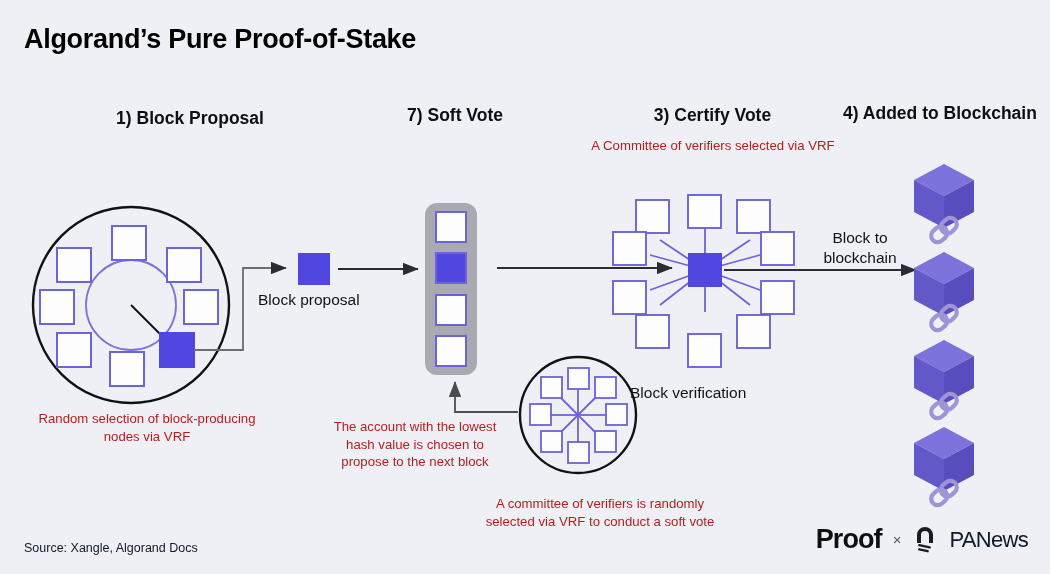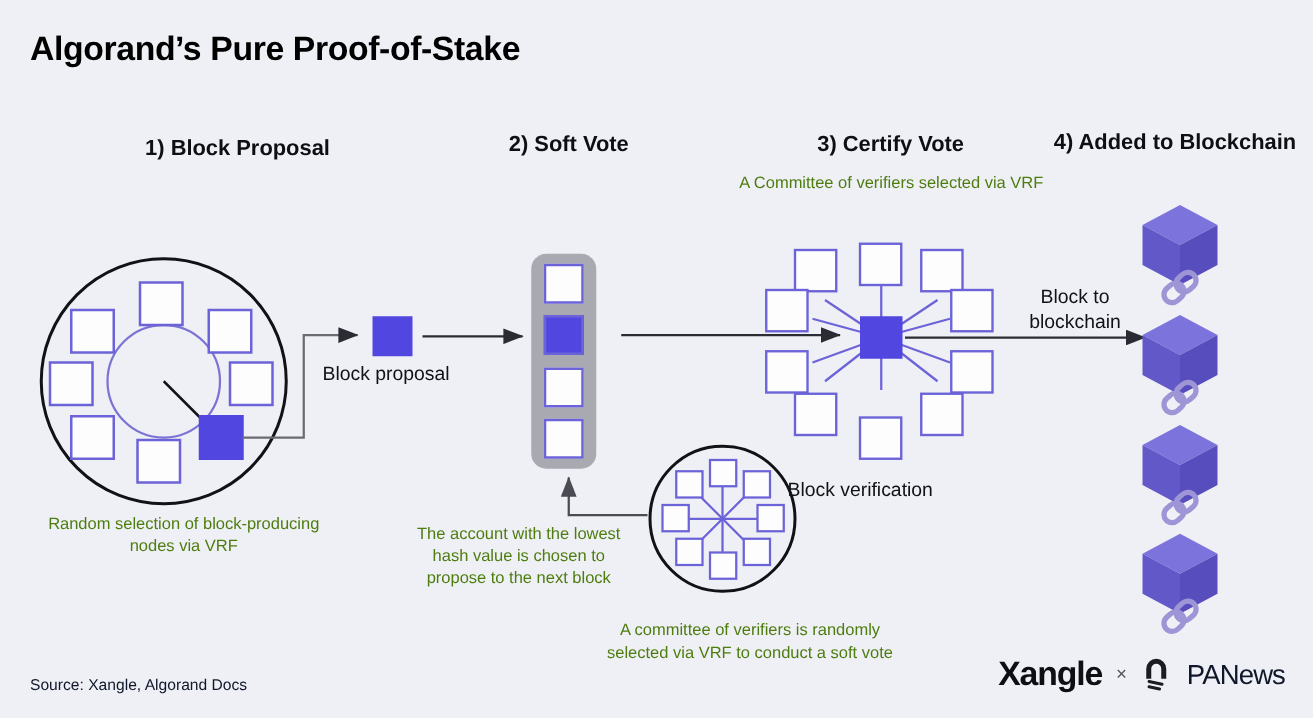--- a/index.html
+++ b/index.html
@@ -44,21 +44,21 @@
   #heading-1 { left: 60px;  top: 108px; width: 260px; }
   #heading-2 { left: 320px; top: 105px; width: 270px; }
   #heading-3 { left: 590px; top: 105px; width: 245px; }
   #heading-4 { left: 840px; top: 103px; width: 200px; }
 
   
   .caption {
     font-size: 13.2px;
     line-height: 1.33;
     text-align: center;
-    color: #4d7c0f;
+    color: #b91c1c;
   }
   #caption-committee-vrf { left: 588px; top: 137px; width: 250px; }
   #caption-random-selection { left: 22px; top: 410px; width: 250px; }
   #caption-lowest-hash { left: 330px; top: 418px; width: 170px; }
   #caption-soft-vote-committee { left: 480px; top: 495px; width: 240px; }
 
   .node-label {
     font-size: 15.5px;
     line-height: 1.28;
     color: #111216;
@@ -131,21 +131,21 @@
   .stack-cell.selected { background: #5246e0; }
 </style>
 </head>
 <body>
 
 <div class="stage">
 
   <div class="abs" id="page-title">Algorand’s Pure Proof-of-Stake</div>
 
   <div class="abs col-heading" id="heading-1">1) Block Proposal</div>
-  <div class="abs col-heading" id="heading-2">2) Soft Vote</div>
+  <div class="abs col-heading" id="heading-2">7) Soft Vote</div>
   <div class="abs col-heading" id="heading-3">3) Certify Vote</div>
   <div class="abs col-heading" id="heading-4">4) Added to Blockchain</div>
 
   <div class="abs caption" id="caption-committee-vrf">A Committee of verifiers selected via VRF</div>
   <div class="abs caption" id="caption-random-selection">Random selection of block-producing nodes via VRF</div>
   <div class="abs caption" id="caption-lowest-hash">The account with the lowest hash value is chosen to propose to the next block</div>
   <div class="abs caption" id="caption-soft-vote-committee">A committee of verifiers is randomly selected via VRF to conduct a soft vote</div>
 
   <div class="abs node-label" id="label-block-proposal">Block proposal</div>
   <div class="abs node-label" id="label-block-verification">Block verification</div>
@@ -287,21 +287,21 @@
       <g transform="translate(944,493) rotate(-42)">
         <rect x="-15" y="-6.5" width="17" height="13" rx="6.5" fill="none" stroke="#9d95d6" stroke-width="4.2"></rect>
         <rect x="-2" y="-6.5" width="17" height="13" rx="6.5" fill="none" stroke="#9d95d6" stroke-width="4.2"></rect>
       </g>
     </g>
   </svg>
 
   <div class="abs" id="source-note">Source: Xangle, Algorand Docs</div>
 
   <div class="abs" id="brand-row">
-    <span id="brand-xangle">Xangle</span>
+    <span id="brand-xangle">Proof</span>
     <span id="brand-times">×</span>
     <svg class="brand-mark" width="26" height="28" viewBox="0 0 26 28">
       <path d="M5 17 L5 9 A8 8 0 0 1 21 9 L21 17 L17 17 L17 9 A4 4 0 0 0 9 9 L9 17 Z" fill="#1b1c22"></path>
       <rect x="6" y="19" width="13" height="2.4" rx="1.2" fill="#1b1c22" transform="rotate(12 12 20)"></rect>
       <rect x="6" y="23" width="11" height="2.4" rx="1.2" fill="#1b1c22" transform="rotate(12 11 24)"></rect>
     </svg>
     <span id="brand-panews">PANews</span>
   </div>
 
 </div>

